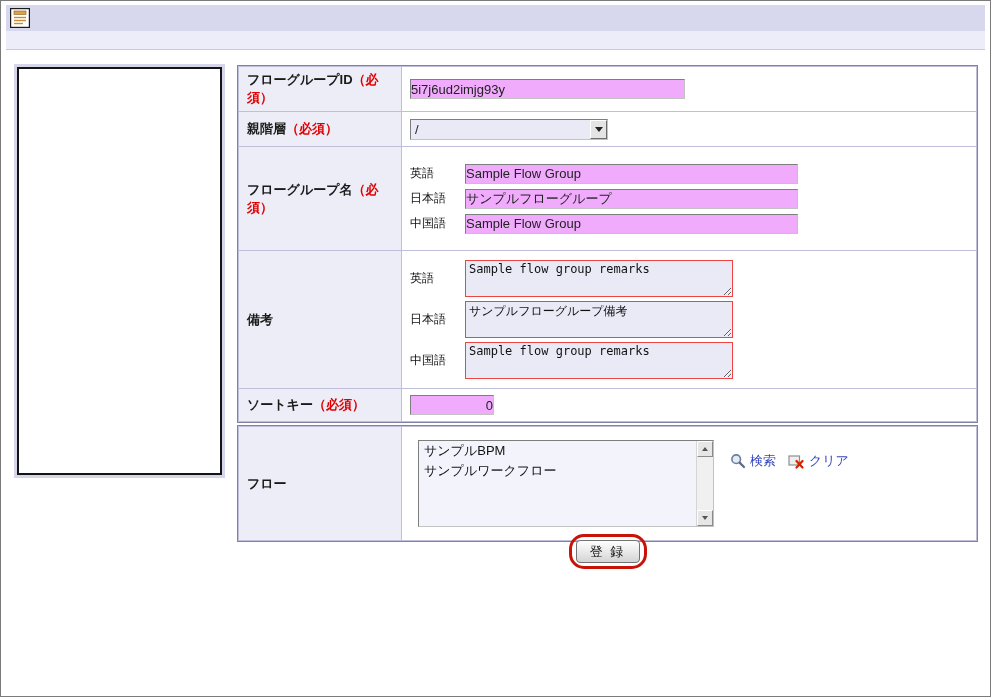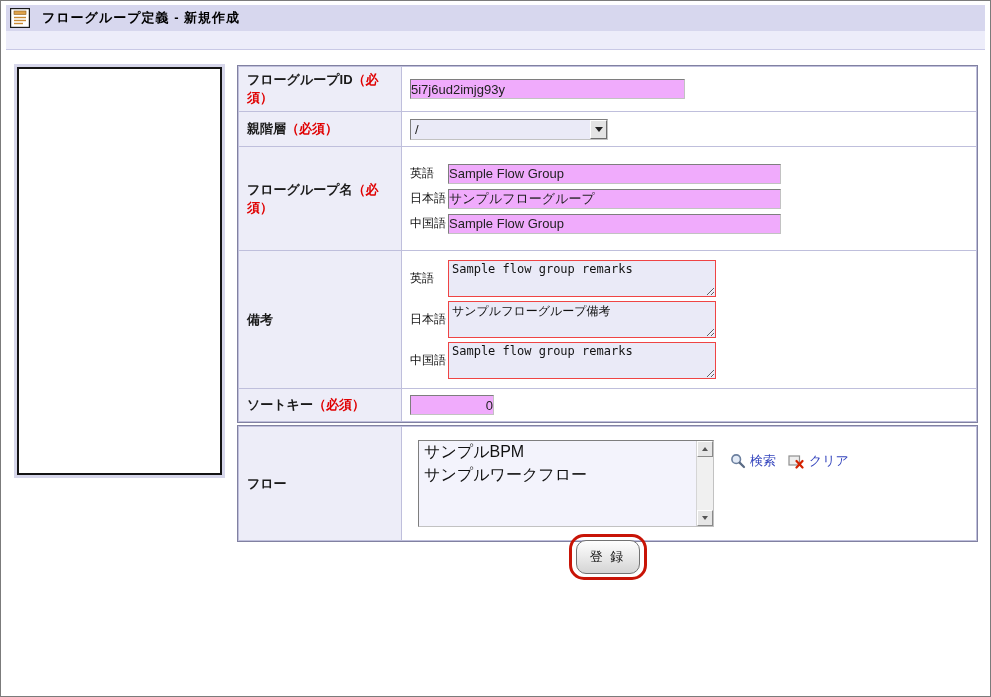--- a/index.html
+++ b/index.html
@@ -87,21 +87,21 @@
   .selectbox .sel-text { flex: 1; padding: 2px 4px; font-size: 13px; color: #222; }
   .selectbox .sel-btn {
     width: 17px; background: #e4e4e4;
     border: 1px solid; border-color: #ffffff #6d6d6d #6d6d6d #ffffff;
     display: flex; align-items: center; justify-content: center;
   }
   .arr-down { width: 0; height: 0; border-left: 4px solid transparent; border-right: 4px solid transparent; border-top: 5px solid #222; }
   .arr-up-s { width: 0; height: 0; border-left: 3px solid transparent; border-right: 3px solid transparent; border-bottom: 4px solid #555; }
   .arr-down-s { width: 0; height: 0; border-left: 3px solid transparent; border-right: 3px solid transparent; border-top: 4px solid #555; }
   
-  .field-line { display: flex; align-items: center; margin: 5px 0; }
+  .field-line { display: flex; align-items: center; margin: 5px 0; gap: 17px; }
   .field-line.ta { align-items: flex-start; margin: 4px 0; }
   .lang-lbl { width: 38px; flex: 0 0 38px; font-size: 12px; font-weight: normal; color: #111; }
   .field-line.ta .lang-lbl { margin-top: 10px; }
   .ctl-textarea {
     width: 268px; height: 37px;
     background: #eaeaf7;
     border: 1px solid #ef4444;
     font-family: "DejaVu Sans Mono", monospace;
     font-size: 12px; color: #111;
     padding: 1px 3px;
@@ -110,21 +110,21 @@
   
   .flow-cell { display: flex; align-items: flex-start; padding: 8px; }
   .listbox {
     position: relative;
     width: 296px; height: 87px;
     background: #f3f3fc;
     border: 1px solid;
     border-color: #7e7e7e #c2c2c2 #c2c2c2 #7e7e7e;
     overflow: hidden;
   }
-  .listbox .opt { font-size: 16px; color: #111; padding: 1px 5px; cursor: default; }
+  .listbox .opt { font-size: 13px; color: #111; padding: 1px 5px; cursor: default; }
   .vscroll {
     position: absolute; right: 0; top: 0; bottom: 0; width: 17px;
     background: #f0f0f0;
     border-left: 1px solid #d5d5d5;
   }
   .vs-btn {
     position: absolute; left: 0; width: 16px; height: 16px;
     background: #e6e6e6;
     border: 1px solid; border-color: #ffffff #8a8a8a #8a8a8a #ffffff;
     display: flex; align-items: center; justify-content: center;
@@ -140,23 +140,23 @@
     text-align: center;
   }
   .annotation {
     display: inline-block;
     border: 3px solid #c81407;
     border-radius: 15px;
     padding: 3px 4px;
     background: transparent;
   }
   .btn-submit {
-    min-width: 64px; height: 34px;
+    min-width: 64px; height: 23px;
     border: 1px solid #737373;
-    border-radius: 10px;
+    border-radius: 4px;
     background: linear-gradient(#fefefe, #ececec 45%, #d4d4d4);
     font-family: "Liberation Sans", sans-serif;
     font-size: 13px; color: #111;
     letter-spacing: 2px;
     padding: 0 12px;
     cursor: pointer;
   }
 </style>
 </head>
 <body>
@@ -164,21 +164,20 @@
 <div class="frame">
 
   <div class="titlebar">
     <svg class="doc-icon" viewBox="0 0 20 20">
       <rect x="0.5" y="0.5" width="19" height="19" fill="#ffffff" stroke="#1a1a1a" stroke-width="1.4"></rect>
       <rect x="4" y="3" width="12" height="3.5" fill="#dda14a" stroke="#8a5a1a" stroke-width="0.6"></rect>
       <line x1="4" y1="9.5" x2="16" y2="9.5" stroke="#c98a35" stroke-width="1.4"></line>
       <line x1="4" y1="12.5" x2="16" y2="12.5" stroke="#c98a35" stroke-width="1.4"></line>
       <line x1="4" y1="15.5" x2="13" y2="15.5" stroke="#c98a35" stroke-width="1.4"></line>
     </svg>
-    <span class="title">フローグループ定義 - 新規作成</span>
   </div>
   <div class="subbar"></div>
 
   <div class="tree-panel-outer">
     <div class="tree-panel-inner"></div>
   </div>
 
   <div class="tbl-wrap t1">
     <table class="form-tbl">
       <tbody>

